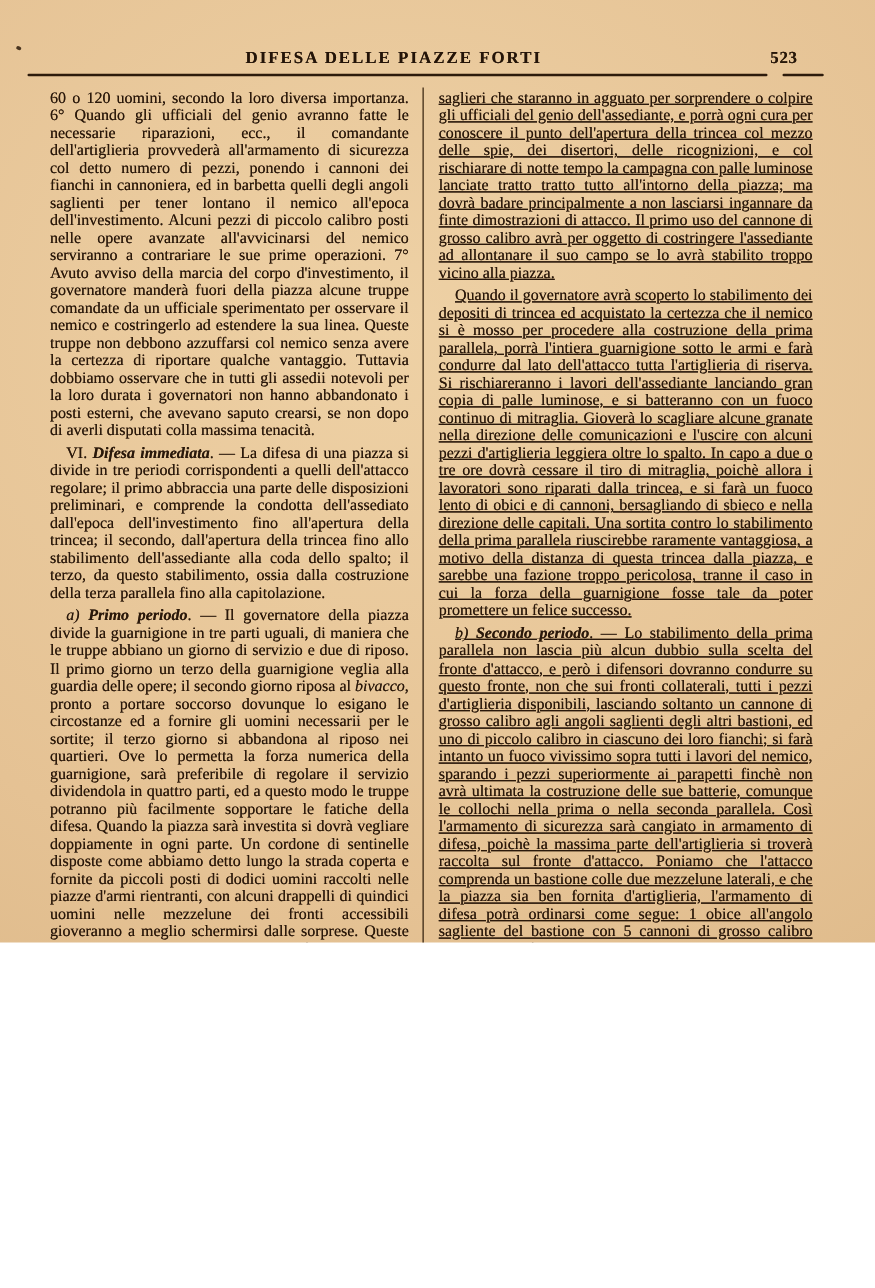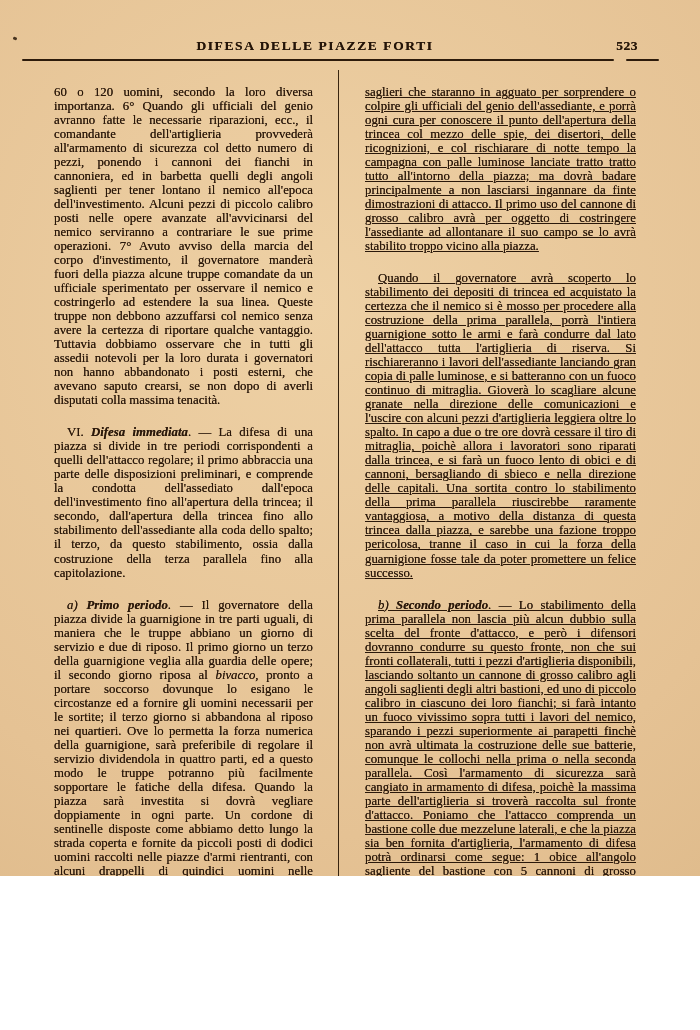--- a/index.html
+++ b/index.html
@@ -1,37 +1,37 @@
 <!DOCTYPE html>
 <html><head>
 <meta charset="utf-8">
 <style>
   html,body{margin:0;padding:0;}
   body{width:700px;height:1030px;overflow:hidden;
        font-family:"Liberation Serif", serif;}
-  .page{position:relative;width:700px;height:876px;overflow:hidden;
+  .page{position:relative;width:700px;height:754px;overflow:hidden;
         background:radial-gradient(130% 110% at 45% 35%, #eed1a5 0%, #e5c294 55%, #d8b382 100%);
         color:#271709;}
   .header{position:absolute;top:38px;left:0;width:700px;height:18px;}
   .title{position:absolute;left:0;right:70px;text-align:center;
          font-weight:bold;font-size:13.5px;letter-spacing:1.6px;color:#241408;
          text-shadow:0 0 .4px rgba(36,20,8,.8);}
   .pagenum{position:absolute;right:62px;top:0;font-weight:bold;font-size:13.5px;
            letter-spacing:.5px;text-shadow:0 0 .4px rgba(36,20,8,.8);}
   .rule{position:absolute;top:59px;height:2.4px;background:#2d1b0b;border-radius:1px;}
   .rule-long{left:22px;width:592px;}
   .rule-short{left:626px;width:33px;}
   .divider{position:absolute;left:338px;top:70px;width:1.3px;height:906px;
            background:linear-gradient(#3a2610,#2e1d0c 50%,#3a2610);}
   .col{position:absolute;top:67px;height:912px;overflow:hidden;
        font-size:12.8px;line-height:14.02px;text-align:justify;
        color:#2a180a;text-shadow:0 0 .35px rgba(42,24,10,.85);}
   .col-left{left:36px;width:295px;}
   .col-right{left:347px;width:307px;text-decoration:underline;}
-  .para{margin:18px;padding:0;}
+  .para{margin:4px;padding:0;}
   .para.indent{text-indent:13px;}
   .i{font-style:italic;}
   .bi{font-style:italic;font-weight:bold;}
   .speck{position:absolute;left:13px;top:37px;width:4px;height:3px;
          background:#2b1a0b;border-radius:50% 40% 50% 40%;transform:rotate(25deg);opacity:.85;}
   .flourish{position:absolute;left:540px;top:995px;width:160px;height:35px;}
 </style>
 </head>
 <body>
 

